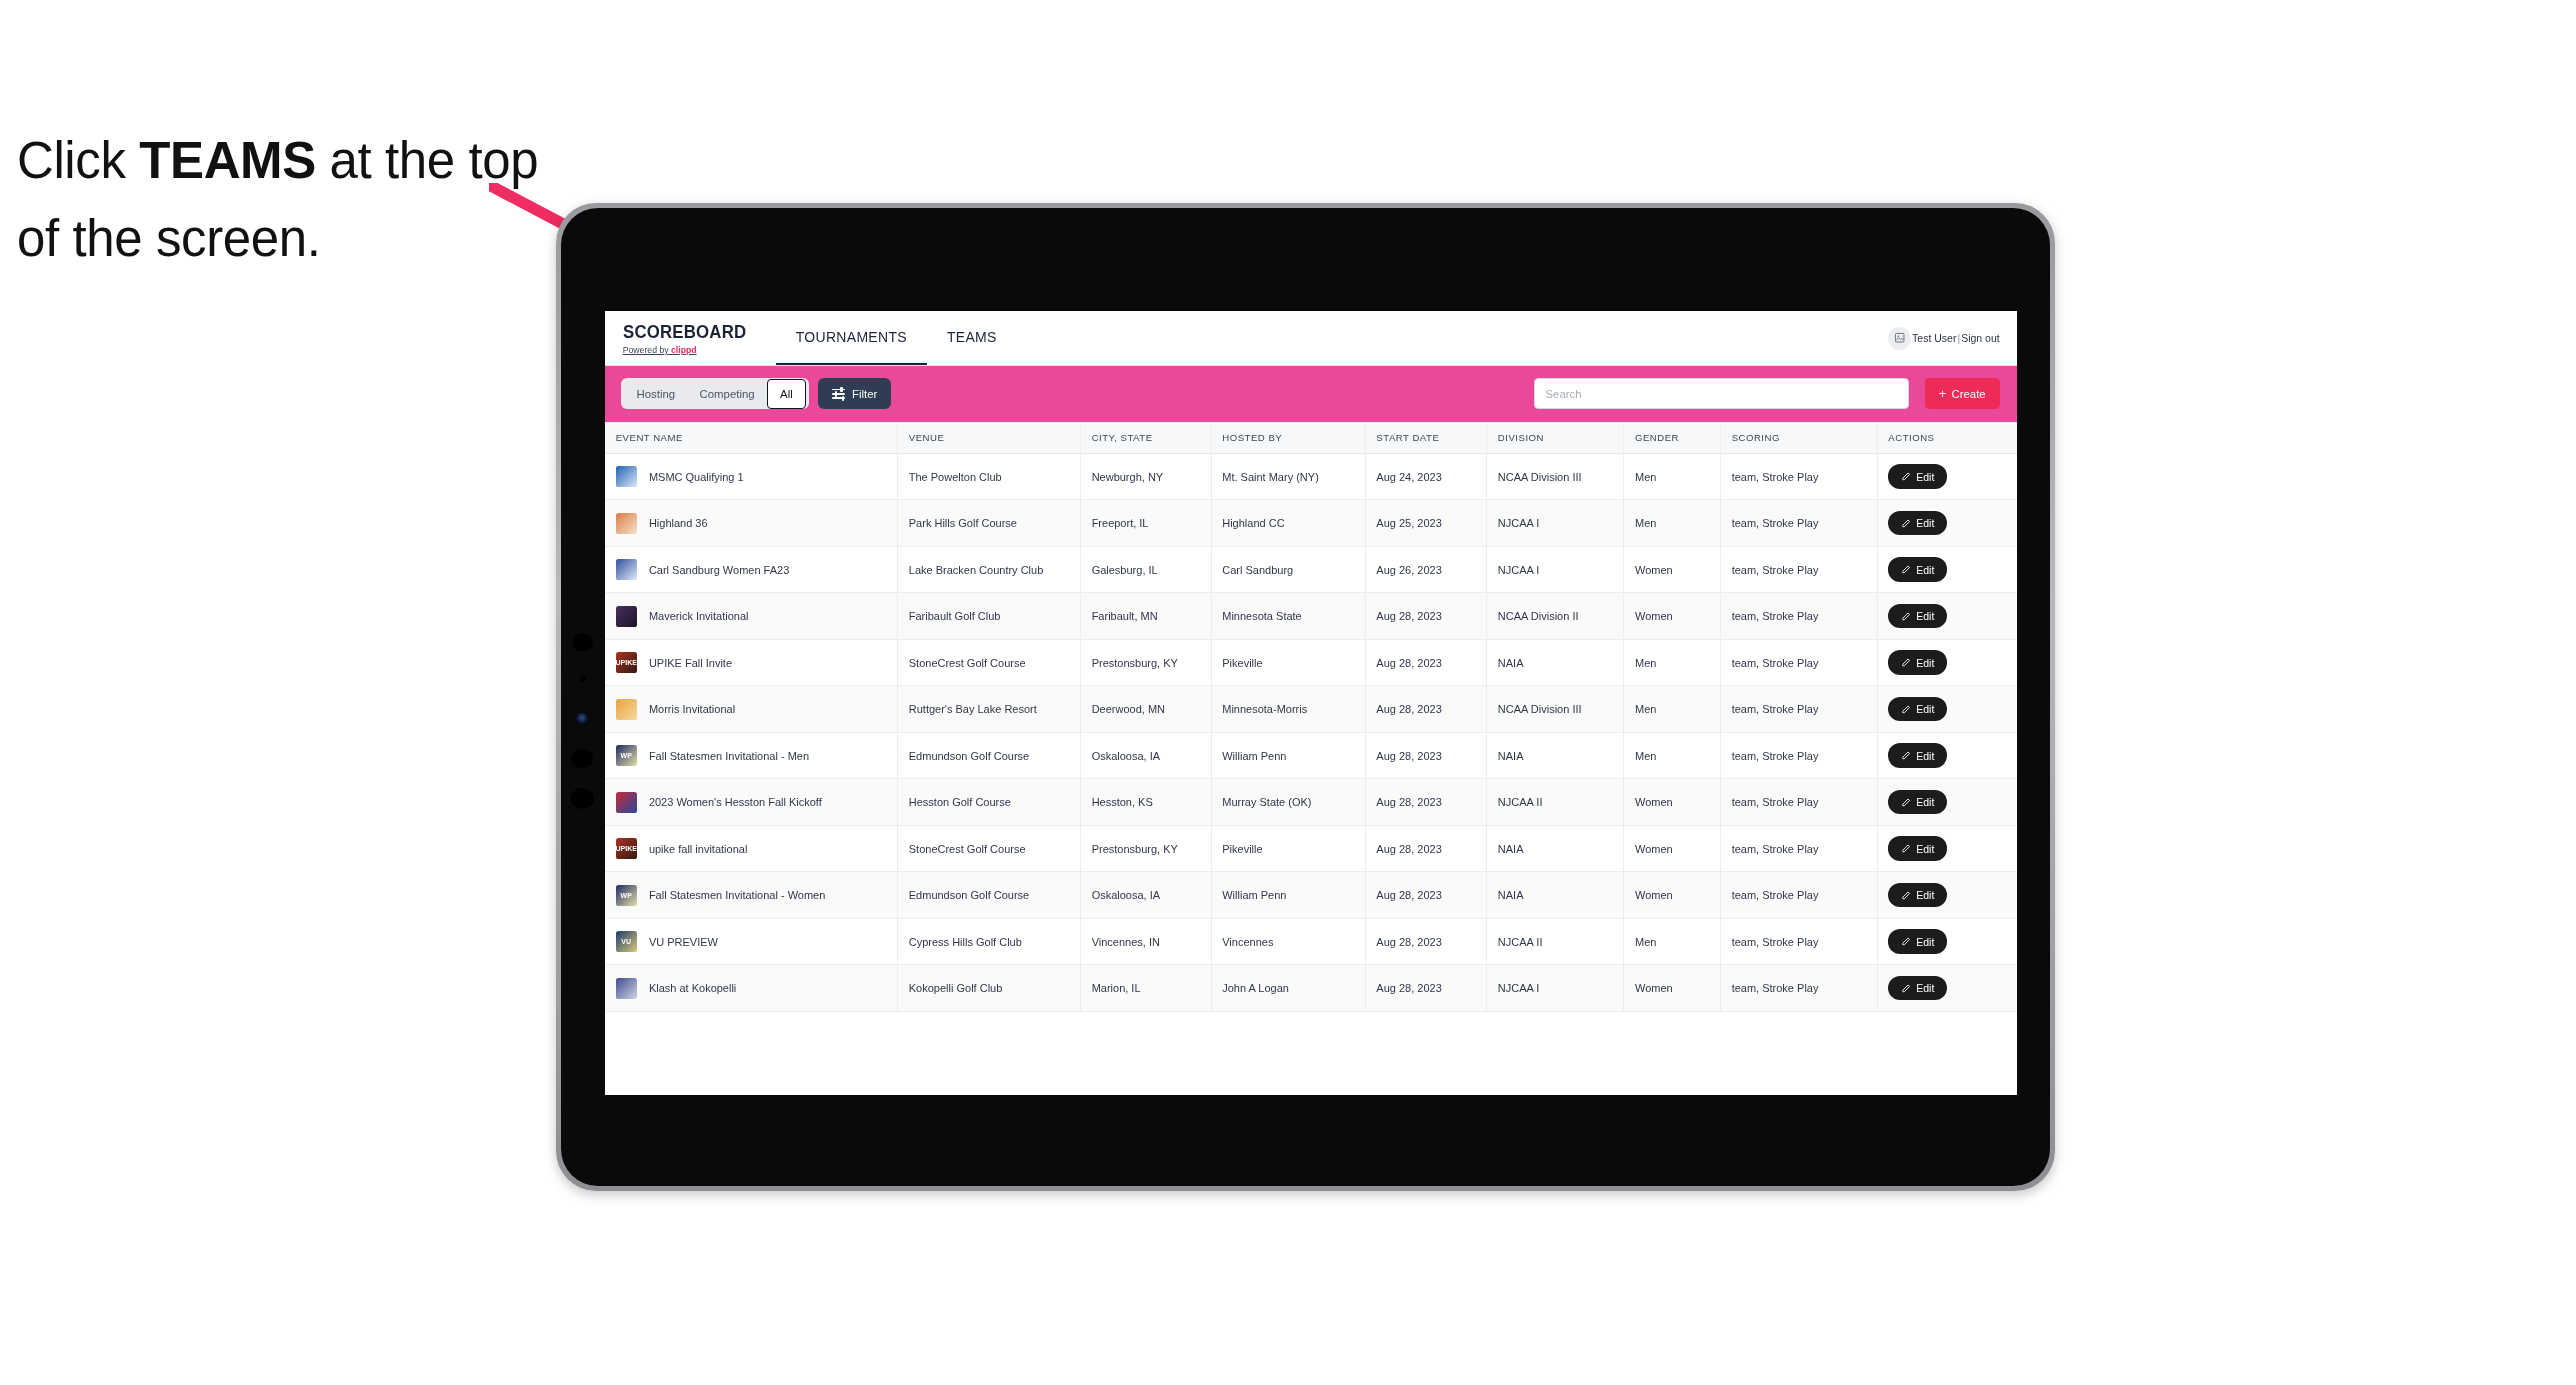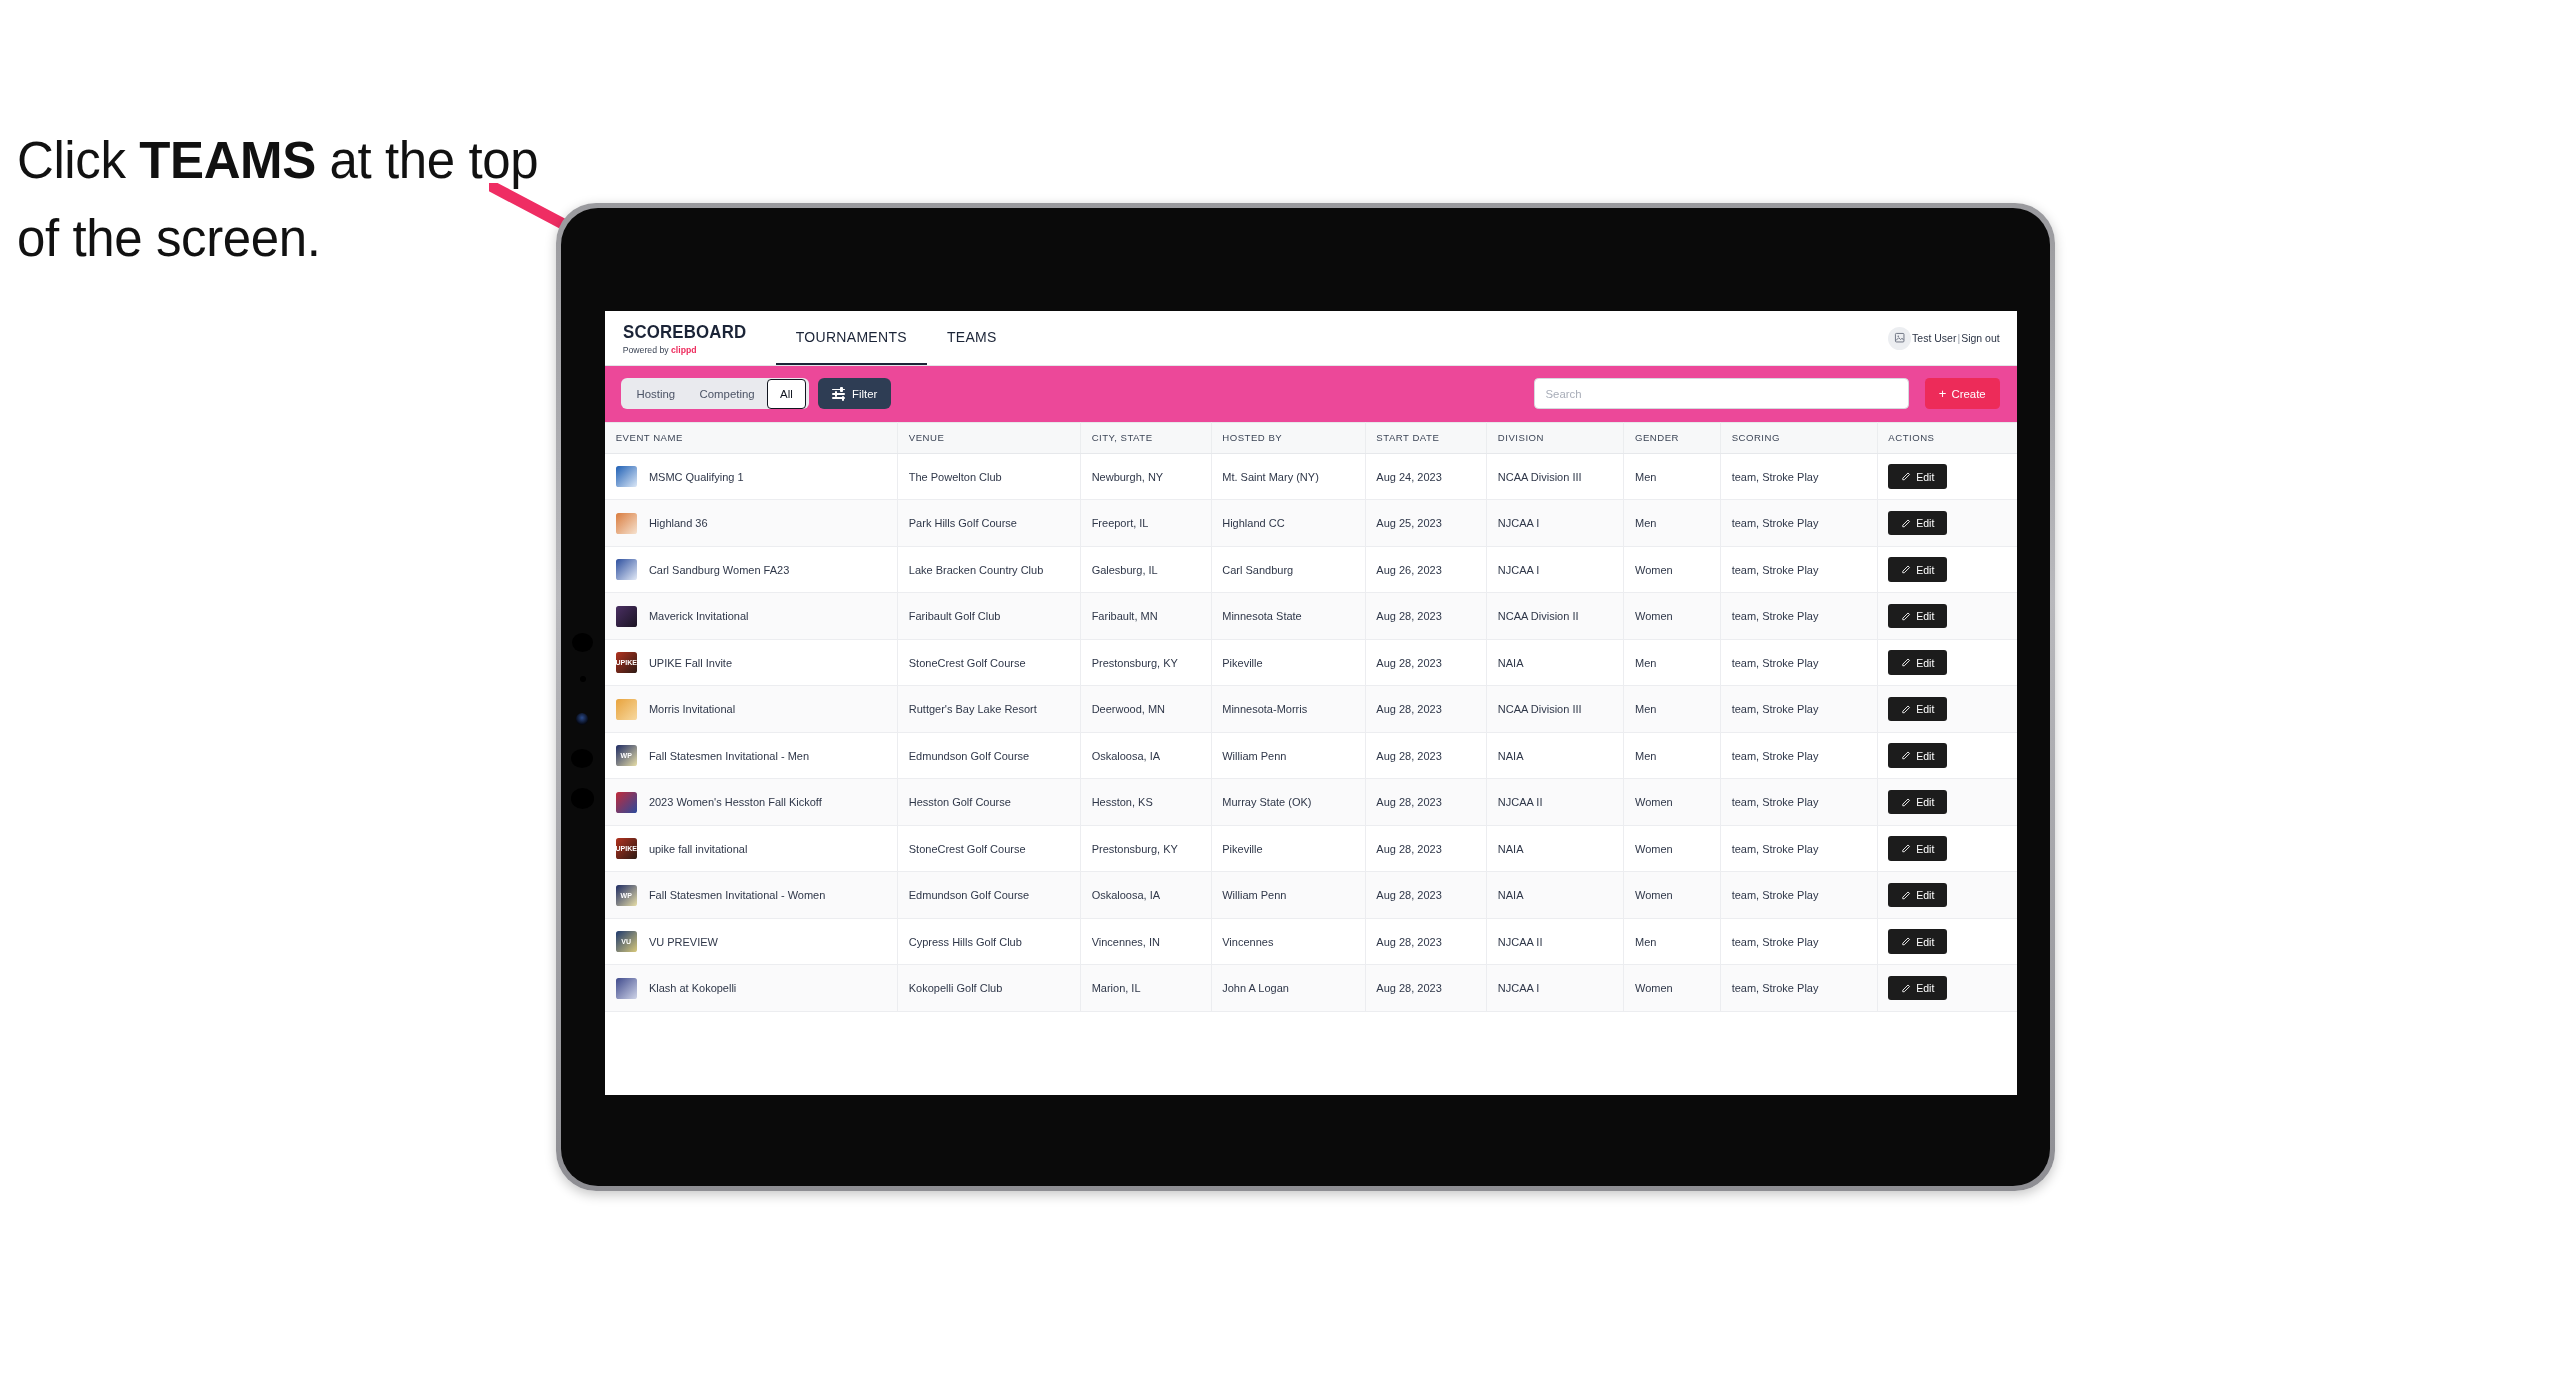--- a/index.html
+++ b/index.html
@@ -84,20 +84,21 @@
   .logo-main {
     font-size: 18.3px; font-weight: bold; letter-spacing: 0.2px;
     color: #1b2437;
     font-family: "Liberation Sans", sans-serif;
     transform: scaleX(0.92);
     transform-origin: left center;
   }
   .logo-sub {
     font-size: 8.7px; color: #3b4455; margin-top: 1.7px;
     white-space: nowrap;
+    text-decoration: underline;
   }
   .logo-sub .brand { color: #ee2a5c; font-weight: bold; }
 
   .nav-tabs { display: flex; align-items: stretch; }
   .nav-tab {
     display: flex; align-items: center;
     padding: 0 20px;
     font-size: 14px;
     color: #1b2437;
     letter-spacing: 0.3px;
@@ -229,21 +230,21 @@
     border-radius: 2.6px;
     background-size: cover;
     display: flex; align-items: center; justify-content: center;
     font-size: 7px; font-weight: bold; color: #fff;
     overflow: hidden;
   }
   .edit-btn {
     display: inline-flex; align-items: center; gap: 5.2px;
     background: #1c1c1c; color: #fff;
     height: 24.5px; padding: 0 12.2px;
-    border-radius: 3px;
+    border-radius: 12px;
     font-size: 10.5px; cursor: pointer; border: none;
     font-family: "Liberation Sans", sans-serif;
   }
   .pencil { width: 10.5px; height: 10.5px; display: block; }
 
   
   col.c-name    { width: 224px; }
   col.c-venue   { width: 140px; }
   col.c-city    { width: 100px; }
   col.c-host    { width: 118px; }

